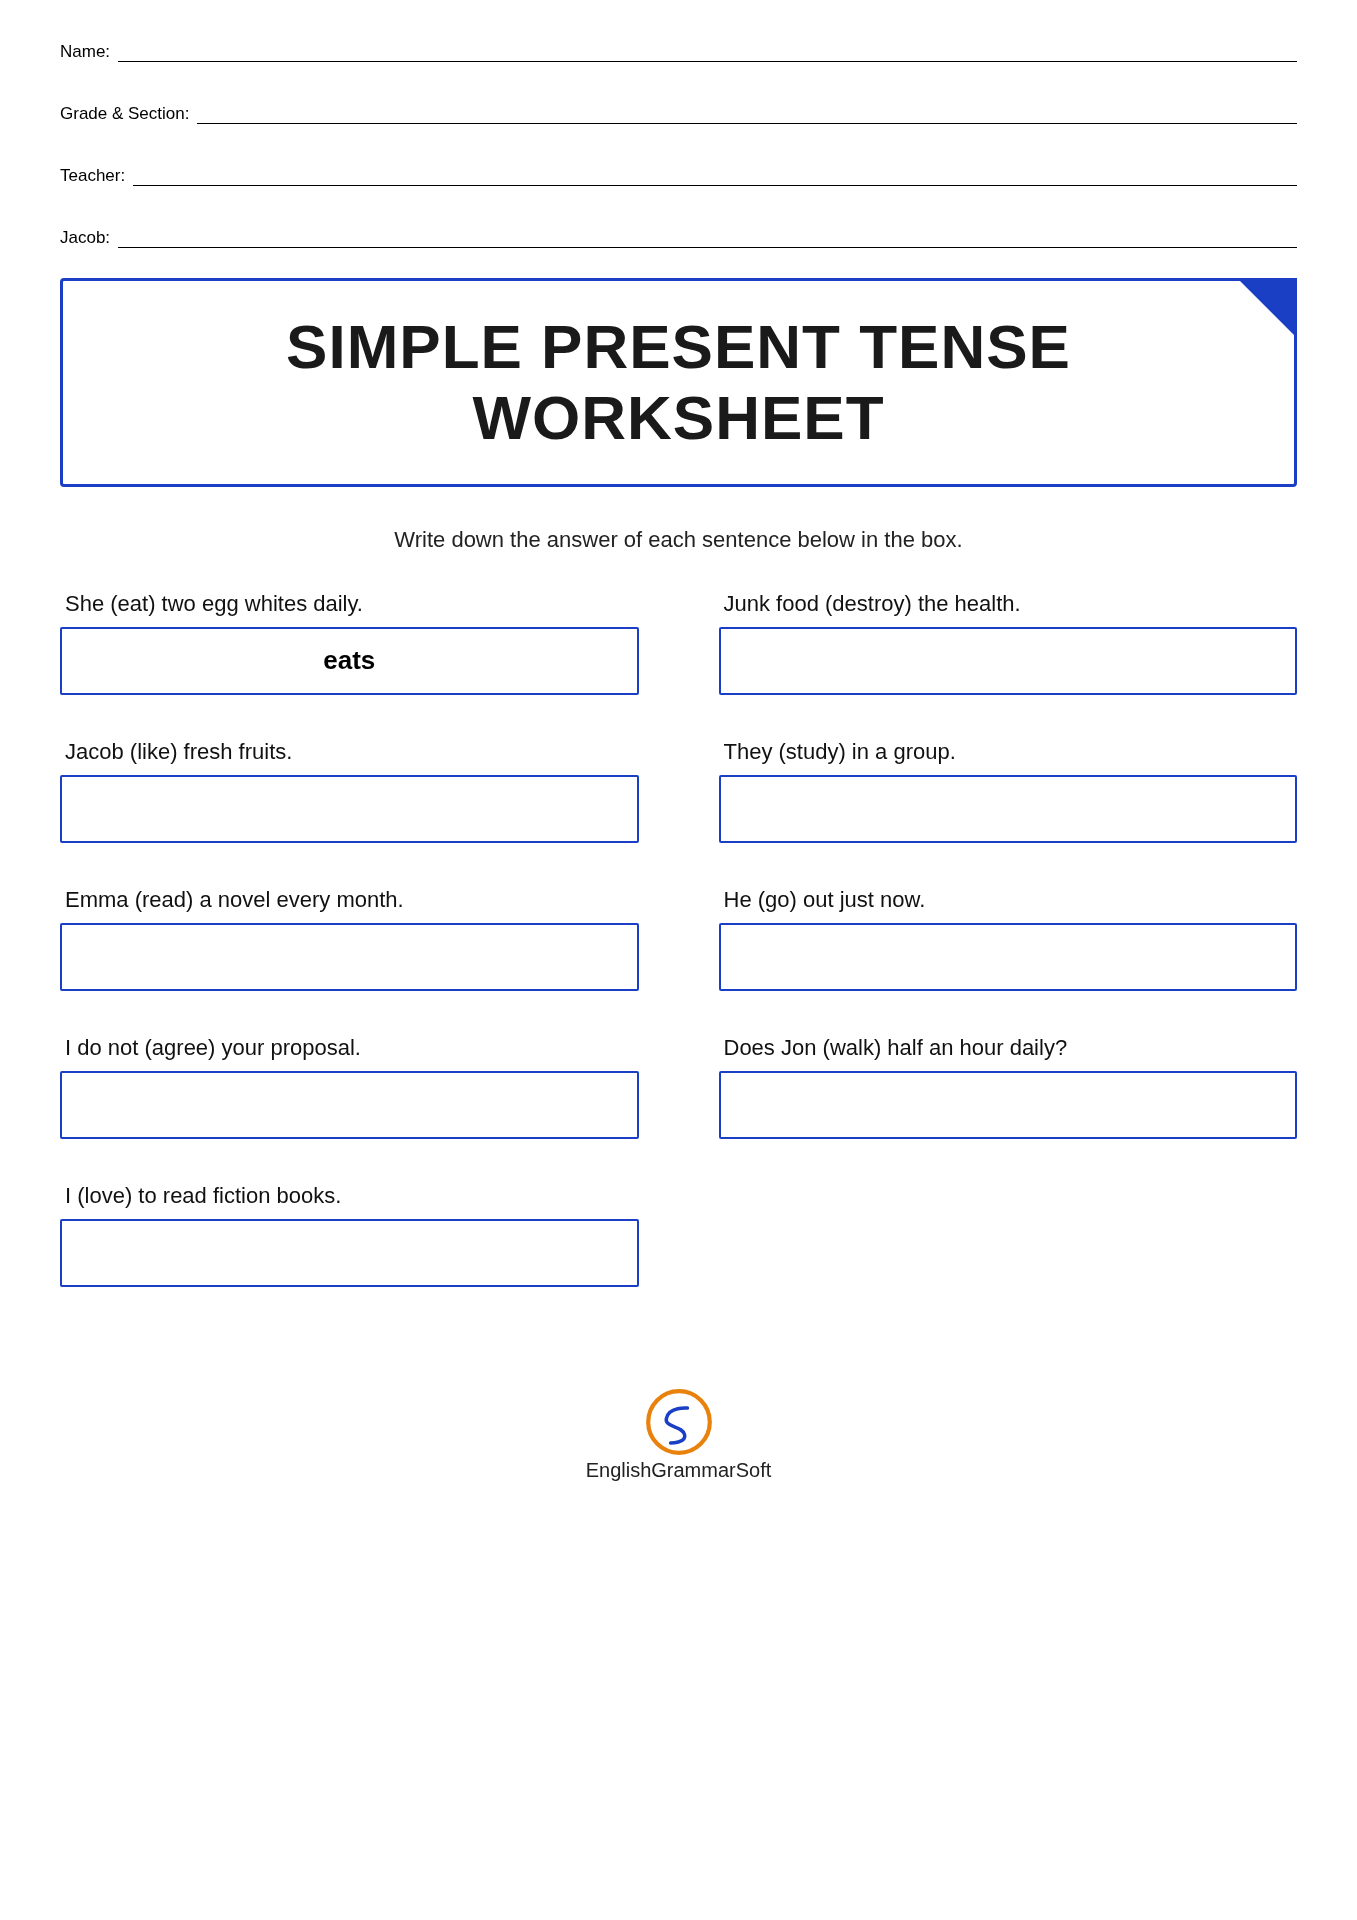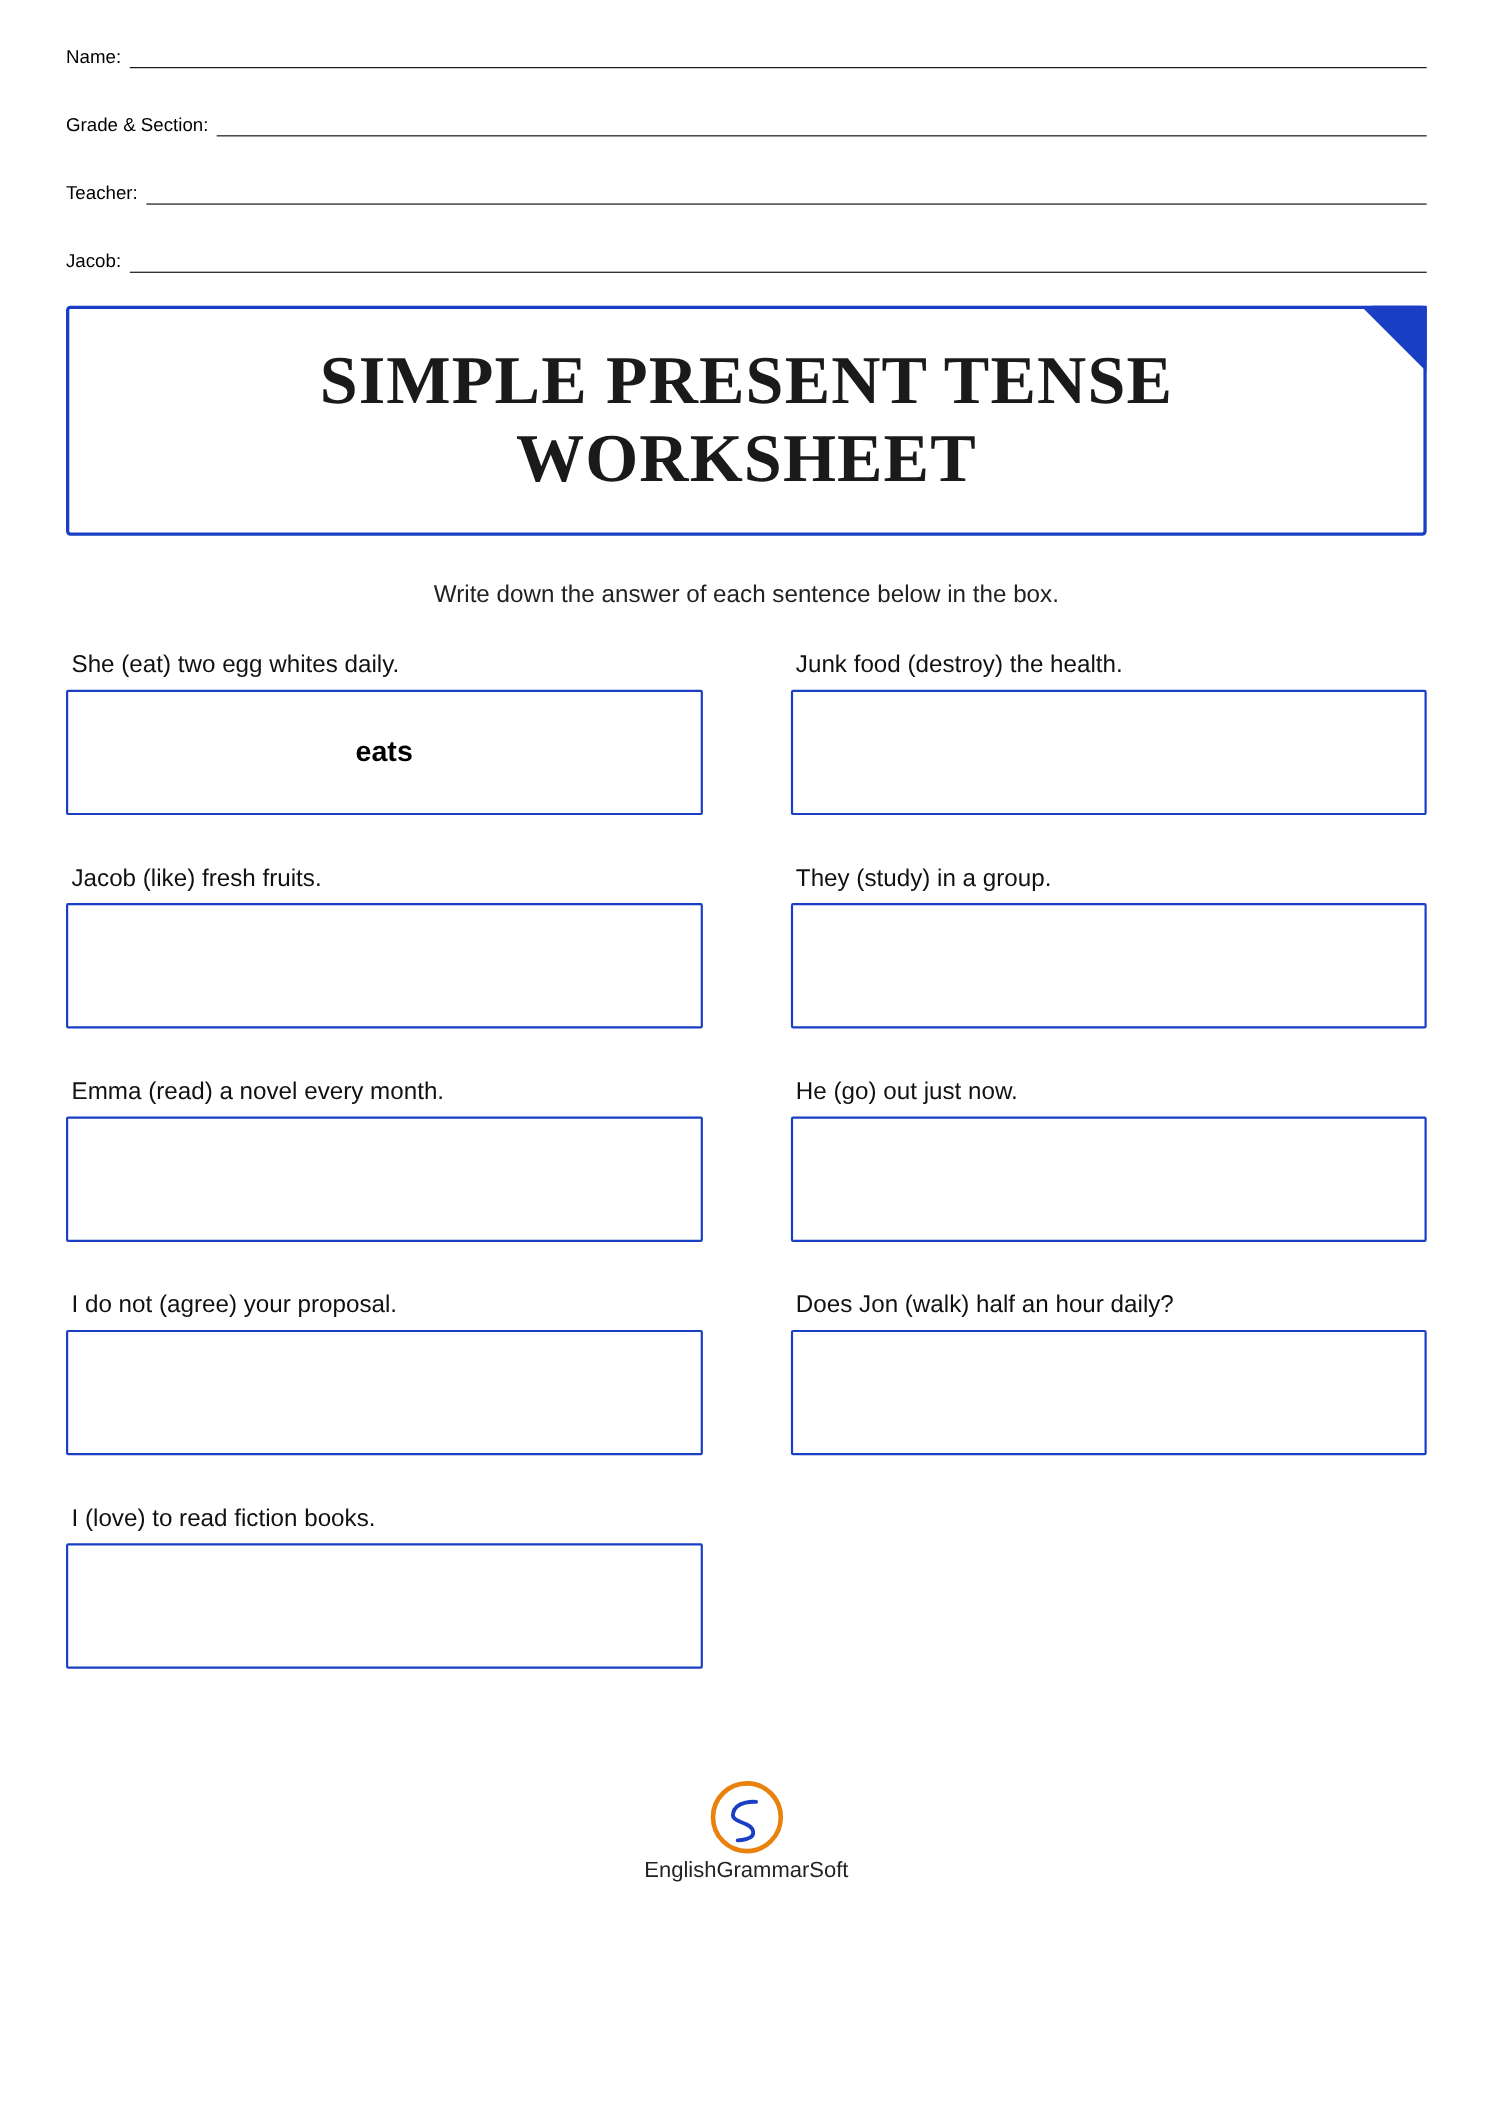--- a/index.html
+++ b/index.html
@@ -46,21 +46,20 @@
     }
 
     
     .title-box {
       border: 3px solid #1a3fc4;
       border-radius: 4px;
       padding: 30px 60px;
       text-align: center;
       margin-bottom: 40px;
       position: relative;
-      font-family: Liberation Serif, serif;
     }
 
     .title-box::after {
       content: '';
       position: absolute;
       top: -3px;
       right: -3px;
       width: 0;
       height: 0;
       border-style: solid;
@@ -134,21 +133,21 @@
       font-size: 22px;
       margin-bottom: 10px;
       padding-left: 5px;
       color: #111;
     }
 
     .answer-box {
       border: 2px solid #1a3fc4;
       border-radius: 2px;
       width: 100%;
-      height: 114px;
+      height: 68px;
       display: flex;
       align-items: center;
       justify-content: center;
     }
 
     .answer-box.filled {
       font-weight: bold;
       font-size: 26px;
       color: #000;
     }

